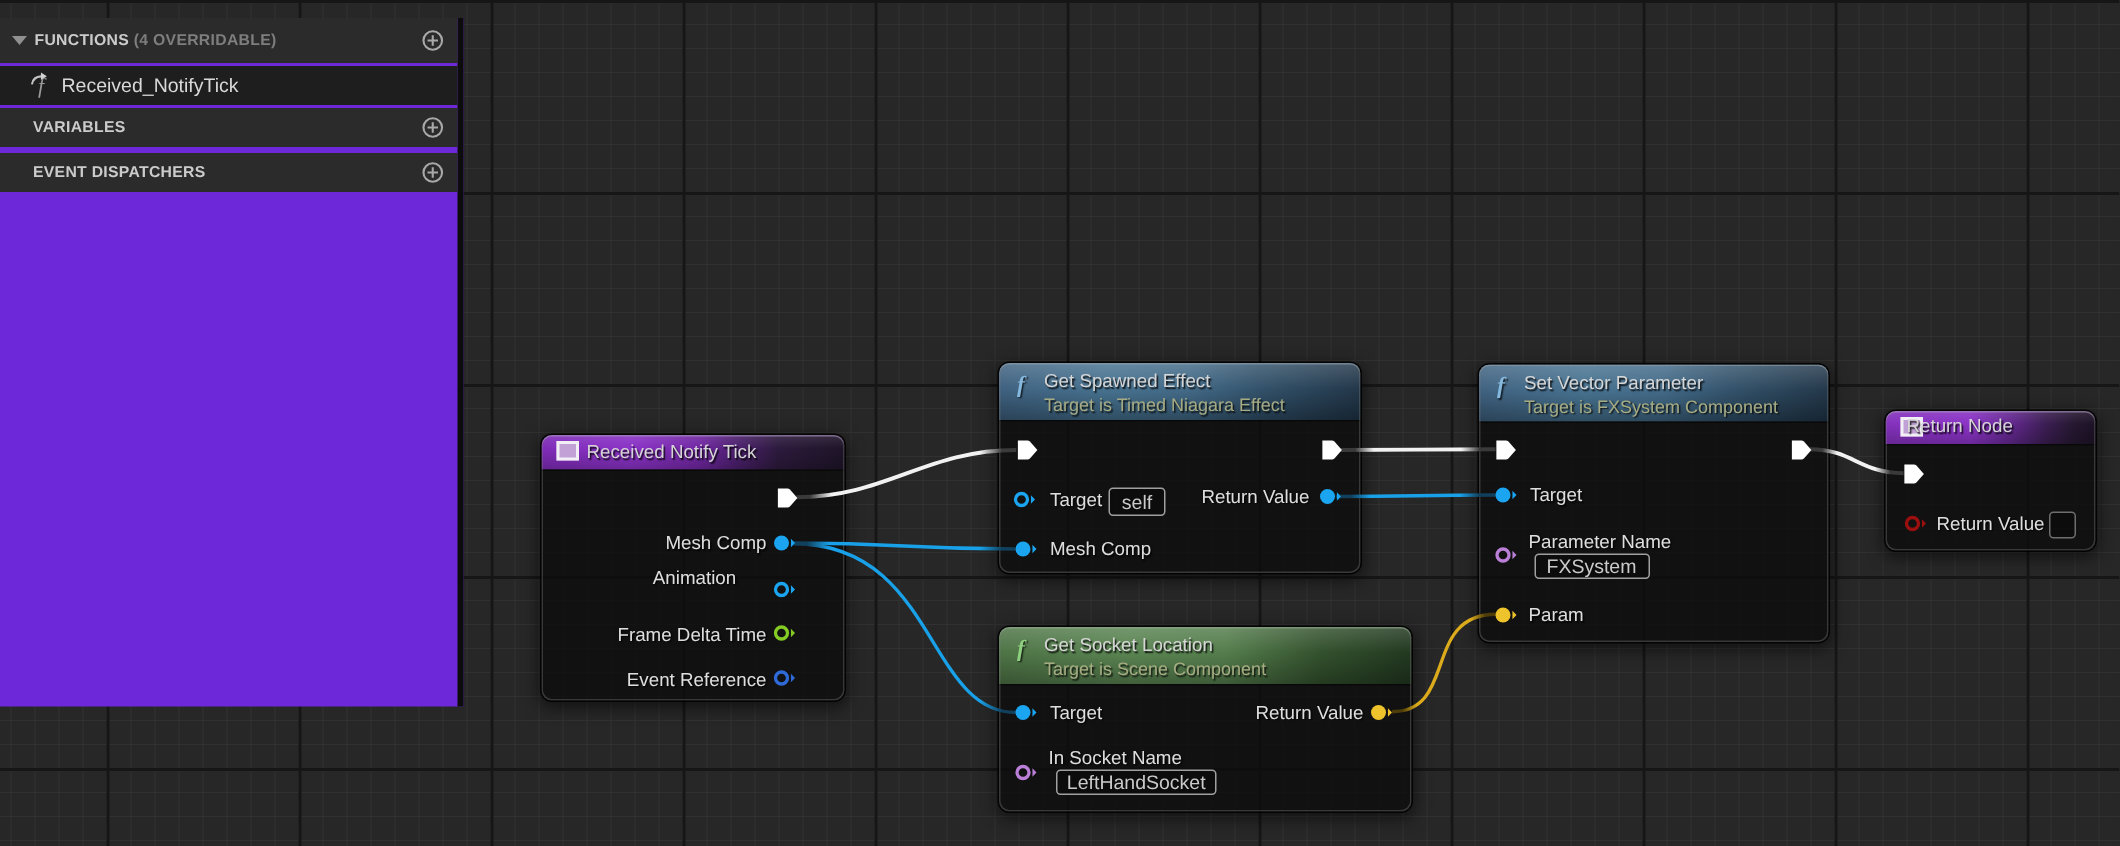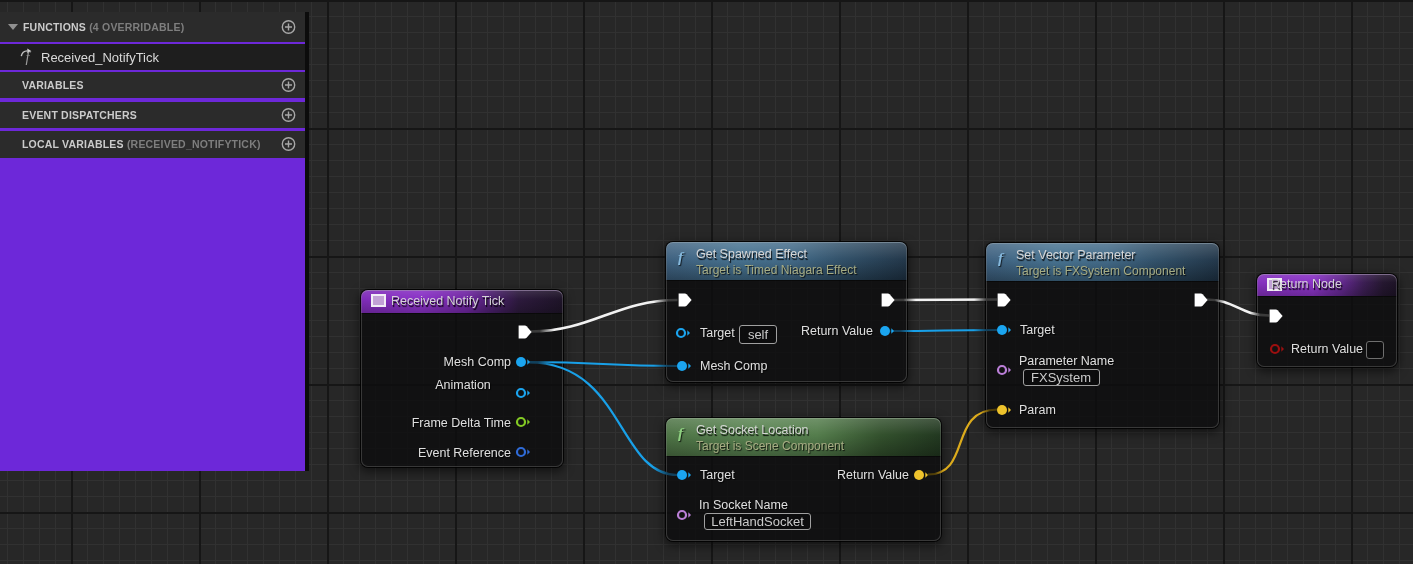--- a/index.html
+++ b/index.html
@@ -301,21 +301,14 @@
       <path d="M7.5,4 v7 M4,7.5 h7" stroke="#a8a8a8" stroke-width="1.4"></path>
     </svg>
   </div>
   <div class="srow" style="top:60px;height:26px;">
     <div class="hdr">VARIABLES</div>
     <svg class="plus" width="15" height="15" viewBox="0 0 15 15">
       <circle cx="7.5" cy="7.5" r="6.2" fill="none" stroke="#a8a8a8" stroke-width="1.4"></circle>
       <path d="M7.5,4 v7 M4,7.5 h7" stroke="#a8a8a8" stroke-width="1.4"></path>
     </svg>
   </div>
-  <div class="srow" style="top:118.5px;height:27.5px;">
-    <div class="hdr">LOCAL VARIABLES <span class="dim">(RECEIVED_NOTIFYTICK)</span></div>
-    <svg class="plus" width="15" height="15" viewBox="0 0 15 15">
-      <circle cx="7.5" cy="7.5" r="6.2" fill="none" stroke="#a8a8a8" stroke-width="1.4"></circle>
-      <path d="M7.5,4 v7 M4,7.5 h7" stroke="#a8a8a8" stroke-width="1.4"></path>
-    </svg>
-  </div>
 </div>
 </div>
 
 </body></html>

